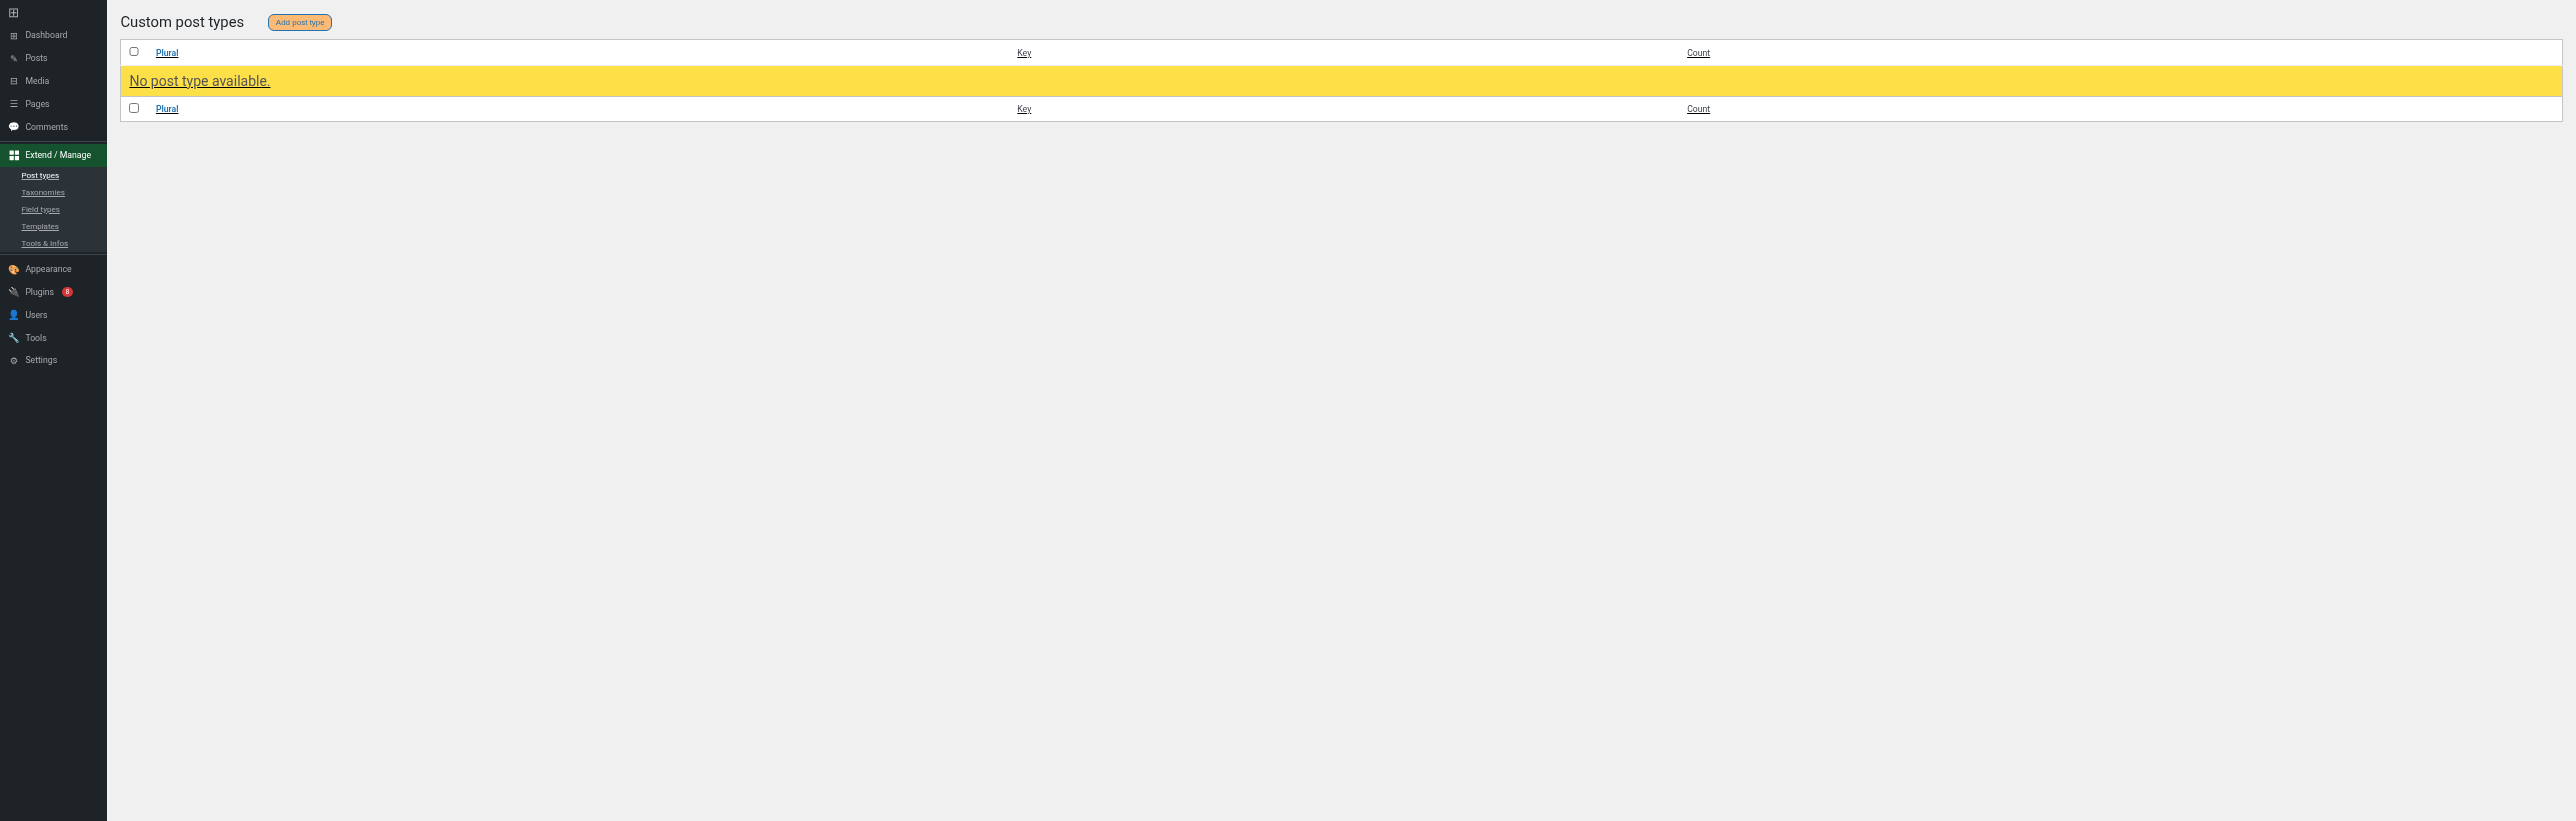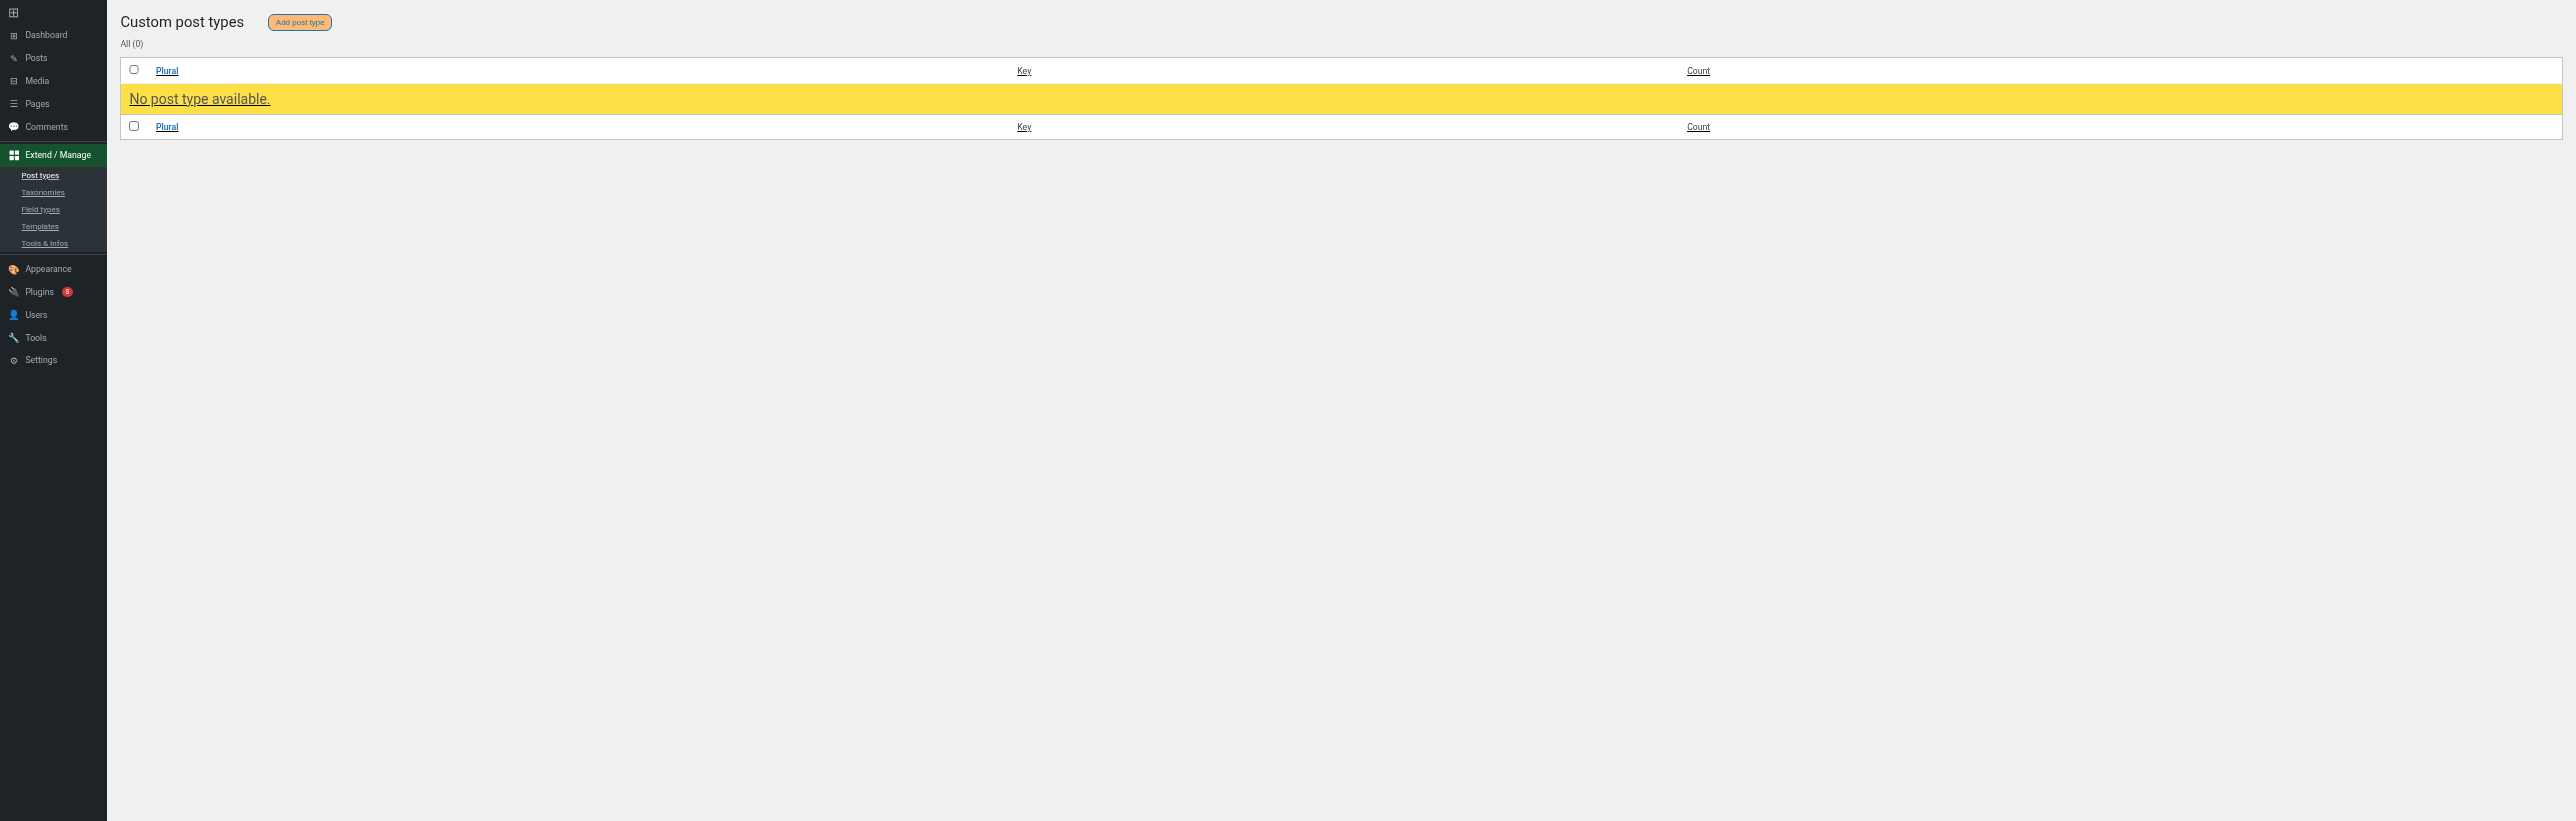--- a/index.html
+++ b/index.html
@@ -271,26 +271,20 @@
 </div>
 
 <div id="main">
   <div id="content">
 
     <div class="page-header">
       <h1 class="page-title">Custom post types</h1>
       <button class="add-button">Add post type</button>
     </div>
 
-    <div class="filter-bar">
-      <span style="cursor:pointer;">
-        <span>All</span>
-        <span class="filter-count">(0)</span>
-      </span>
-    </div>
 
     <table class="wp-table">
       <thead>
         <tr>
           <th class="col-checkbox">
             <input type="checkbox" style="">
           </th>
           <th style="color:#2271b1;">
             <span>Plural</span>
           </th>

